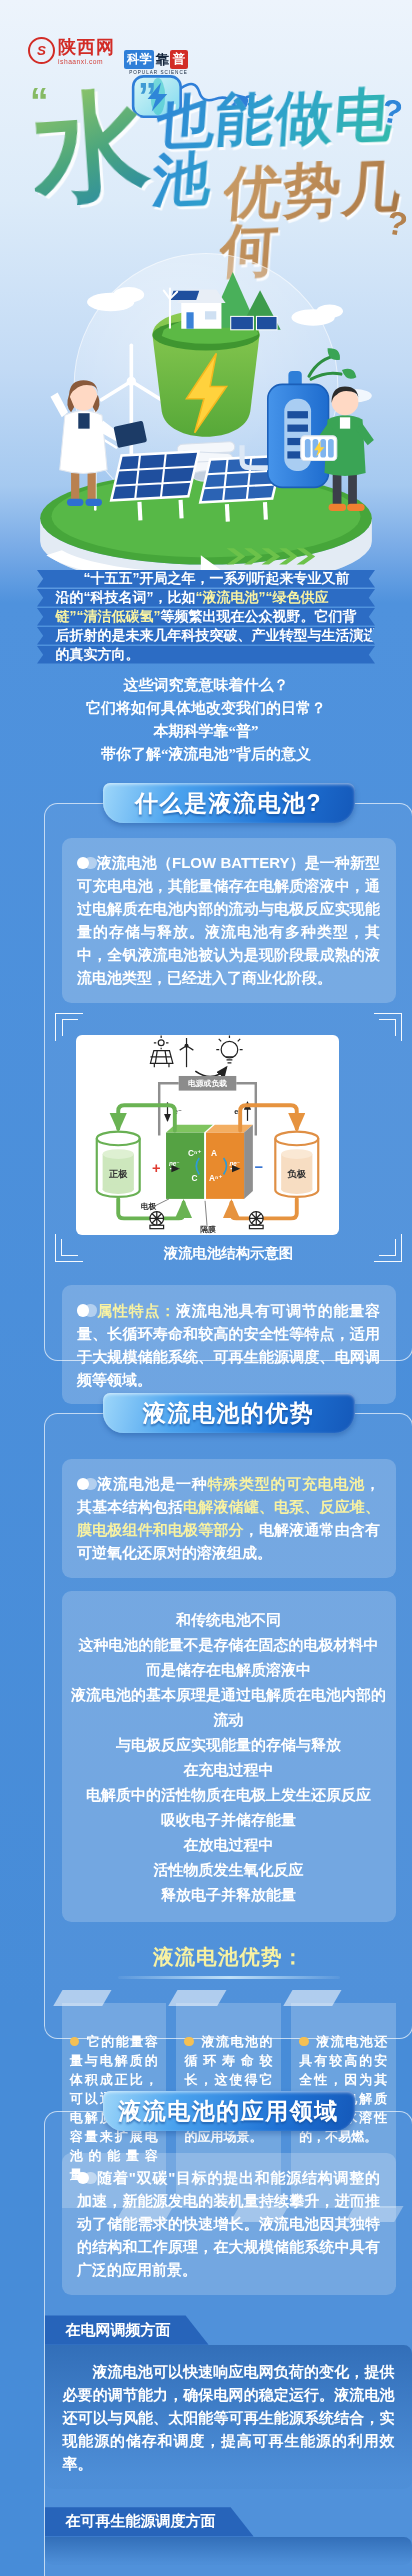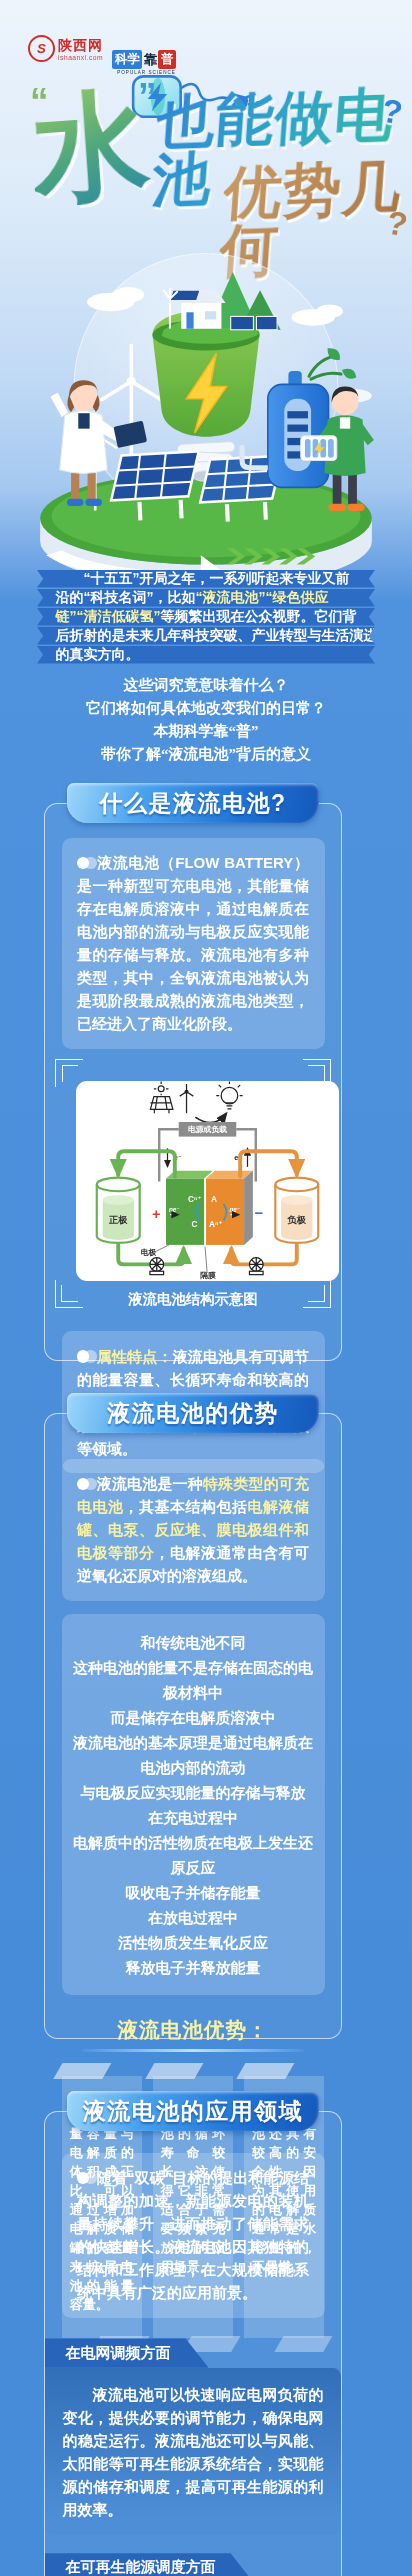--- a/index.html
+++ b/index.html
@@ -13,21 +13,21 @@
     width:412px;height:3349px;position:relative;overflow:hidden;
     font-family:"Liberation Sans","DejaVu Sans",sans-serif;
     background:linear-gradient(180deg,#edf4fc 0%,#dcebf9 6%,#c2daf5 11%,#a5c9f0 14.5%,#76a9e6 16.5%,#4f92dd 18%,#478cd8 60%,#478cd8 100%);
   }
   .abs{position:absolute;}
   
   .hdr{left:28px;top:35px;display:flex;align-items:flex-start;gap:9.3px;}
   .logo-red{display:flex;align-items:center;gap:3.1px;}
   .logo-s{width:23px;height:23px;border-radius:50%;border:2.1px solid #d22c26;color:#d22c26;
     font-weight:bold;font-size:13.4px;display:flex;align-items:center;justify-content:center;font-style:italic;}
-  .logo-cn{color:#d22c26;font-weight:900;font-size:14px;letter-spacing:1px;font-family:"Liberation Serif","DejaVu Serif",serif;}
+  .logo-cn{color:#d22c26;font-weight:900;font-size:18px;letter-spacing:1px;font-family:"Liberation Serif","DejaVu Serif",serif;}
   .logo-url{color:#d2443e;font-size:6.7px;letter-spacing:0.5px;margin-top:-1px;}
   .badge{display:flex;flex-direction:column;margin-top:15px;align-items:flex-end;}
   .badge-row{display:flex;align-items:center;}
   .badge-k1{background:#2f7fd8;color:#fff;font-weight:900;font-size:12.4px;padding:1px 2.6px;border-radius:2.1px;}
   .badge-k2{color:#14253c;font-weight:900;font-size:13.4px;margin-left:1.5px;}
   .badge-k3{background:#d22c26;color:#fff;font-weight:900;font-size:12.4px;padding:1px 2.6px;border-radius:2.1px;margin-left:1px;}
   .badge-sub{color:#14253c;font-size:4.6px;letter-spacing:1px;margin-top:1px;}
   
   .title-wrap{left:0;top:67px;width:412px;height:185px;}
   .t-quote{position:absolute;font-weight:900;color:#7cb35f;}
@@ -52,38 +52,38 @@
   .stripes{left:37px;width:338px;}
   .stripe{background:var(--bar);color:#fff;font-weight:700;font-size:14px;line-height:17.5px;height:17.5px;
     margin-bottom:1.5px;padding:0 18.5px;white-space:nowrap;
     clip-path:polygon(0 0,100% 0,calc(100% - 6.2px) 50%,100% 100%,0 100%,6.2px 50%);}
   .stripe:first-child{text-indent:2em;}
   .stripe .hl{color:var(--yellow);}
   
   .lead{left:0;width:412px;text-align:center;color:#fff;
     font-family:"Liberation Serif","DejaVu Serif",serif;font-weight:700;font-size:15px;line-height:23px;}
   
-  .panel{left:44px;width:298px;border:1px solid rgba(255,255,255,.65);border-radius:13.4px;
+  .panel{left:44px;width:369px;border:1px solid rgba(255,255,255,.65);border-radius:13.4px;
     background:rgba(255,255,255,.05);box-sizing:border-box;padding:0 16.5px;}
   .ribbon{position:absolute;left:50%;transform:translateX(-50%);top:-20.6px;width:252px;height:40px;
     background:linear-gradient(105deg,#9ed7fa 0%,#4aa2ee 30%,#1f72d4 70%,#1458b9 100%);
     border-radius:7.2px 7.2px 20.6px 20.6px;box-shadow:0 3.1px 5.2px rgba(20,70,140,.35), inset 0 1.5px 3.1px rgba(255,255,255,.55);
     display:flex;align-items:center;justify-content:center;}
   .ribbon span{color:#fff;font-weight:900;font-size:23px;letter-spacing:1.5px;text-shadow:0 1.5px 2.1px rgba(16,74,150,.6);}
   
   .card{background:rgba(255,255,255,.20);border-radius:9.3px;padding:13.4px 15.5px;color:#fff;
     font-weight:700;font-size:15px;line-height:23px;text-align:justify;}
   .card .hl{color:var(--yellow);}
   .bullet{display:inline-block;width:12.4px;height:12.4px;border-radius:50%;background:#fff;position:relative;
     margin-right:7.2px;vertical-align:-1px;}
   .bullet::after{content:"";position:absolute;left:7.2px;top:0;width:12.4px;height:12.4px;border-radius:50%;
     background:rgba(255,255,255,.45);}
   
   .fig{position:relative;}
-  .fig-white{position:absolute;background:#fff;border-radius:11px;}
+  .fig-white{position:absolute;background:#fff;border-radius:6px;}
   .fig-cap{position:absolute;width:100%;text-align:center;color:#fff;
     font-family:"Liberation Serif","DejaVu Serif",serif;font-weight:700;font-size:14.4px;}
   .brk{position:absolute;width:29px;height:29px;}
   .brk i{position:absolute;border:0 solid rgba(255,255,255,.95);}
   .brk i.o{left:0;top:0;width:27px;height:27px;border-left-width:1.5px;border-top-width:1.5px;}
   .brk i.n{left:6.2px;top:6.2px;width:15.5px;height:15.5px;border-left-width:1.5px;border-top-width:1.5px;}
   .brk.tr{transform:rotate(90deg);} .brk.br{transform:rotate(180deg);} .brk.bl{transform:rotate(270deg);}
   
   .poem{color:#fff;font-weight:700;font-size:15px;line-height:25px;text-align:center;}
   

